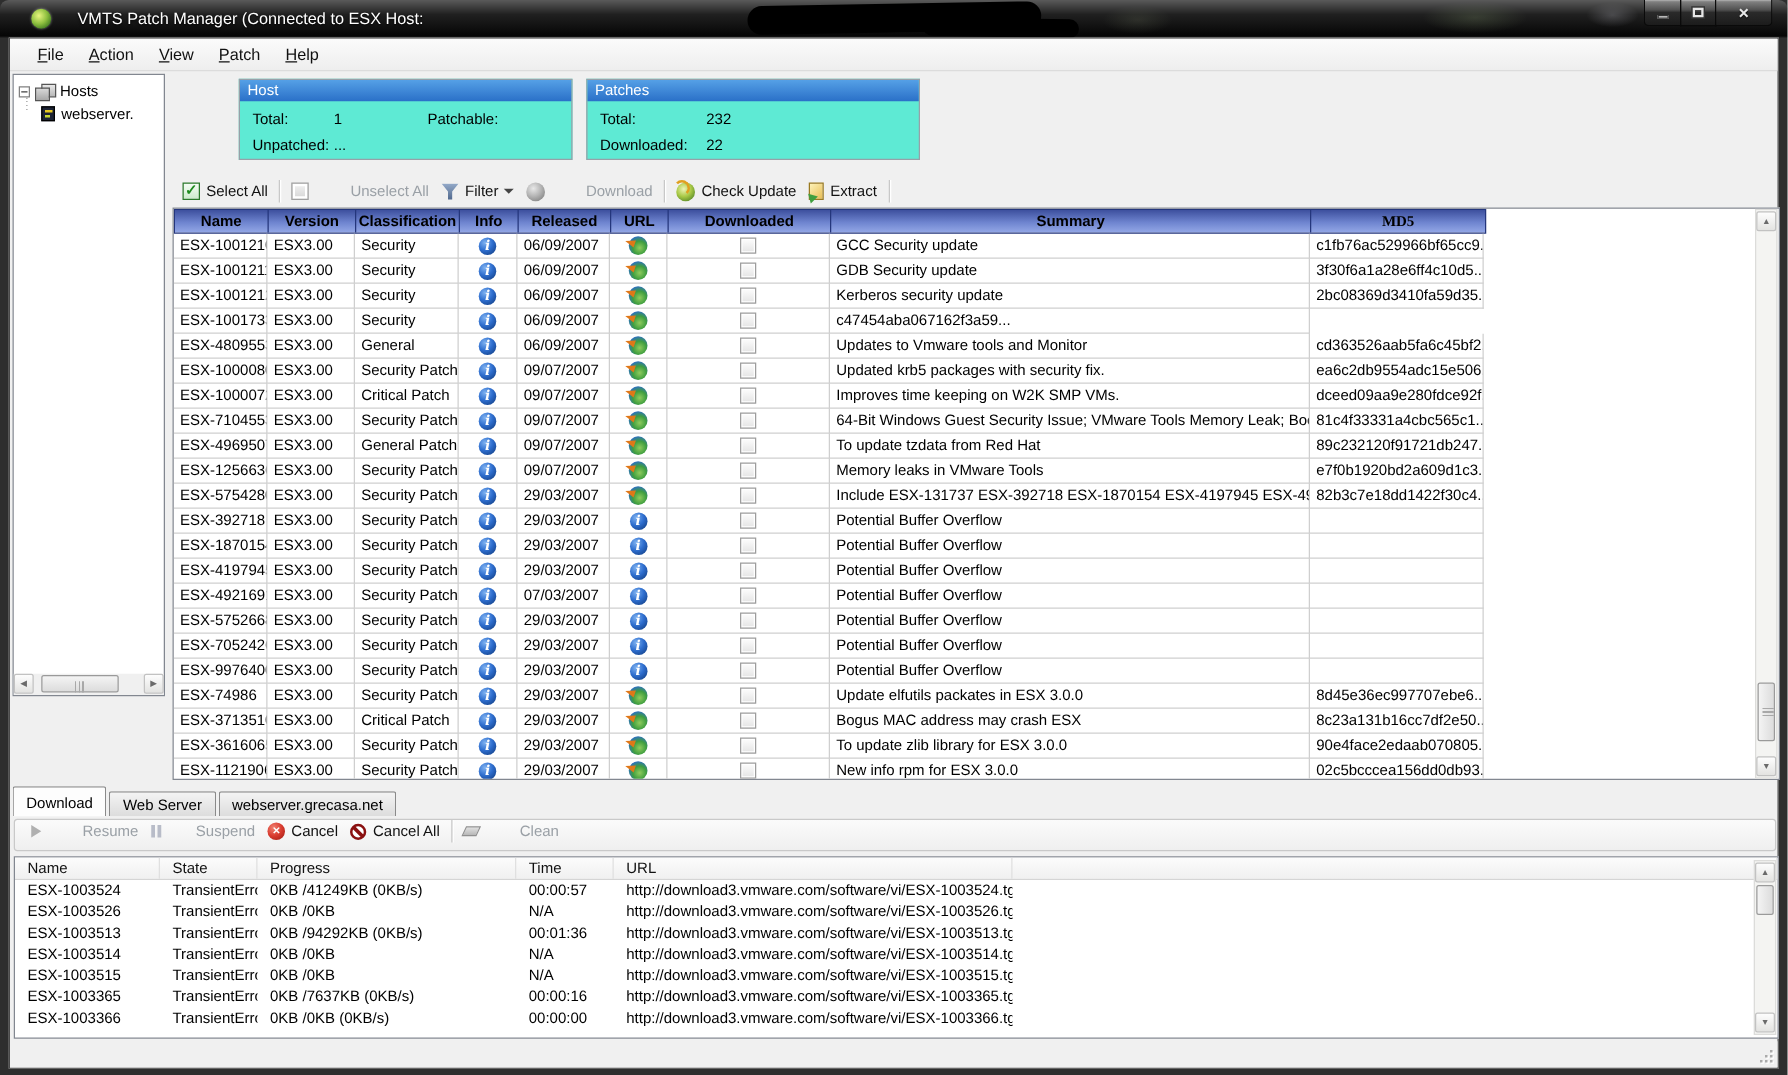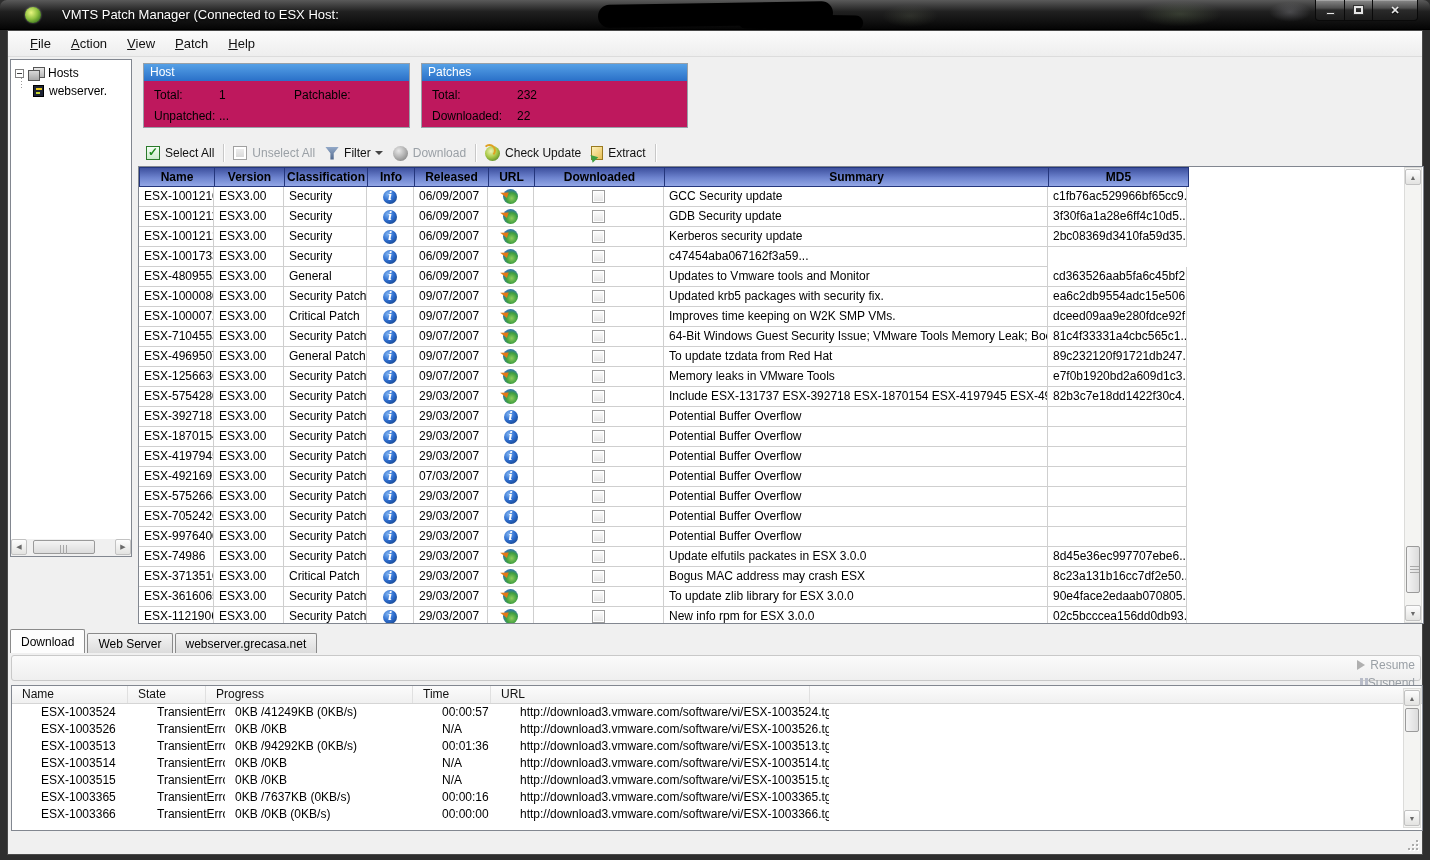--- a/index.html
+++ b/index.html
@@ -62,31 +62,31 @@
     background:linear-gradient(#e8e8e8,#b8b8b8);border:1px solid #555;}
   .hosts-icon::after{content:"";position:absolute;left:0;top:3px;width:10px;height:9px;
     background:linear-gradient(#d8d8d8,#a8a8a8);border:1px solid #555;}
   .server-icon{width:11px;height:12px;background:#1d2335;border:1px solid #000;position:relative;margin-right:5px;}
   .server-icon::before{content:"";position:absolute;left:2px;top:2px;width:6px;height:2px;background:#e8c820;}
   .server-icon::after{content:"";position:absolute;left:2px;top:6px;width:4px;height:2px;background:#c8d830;}
   .tree-dots{position:absolute;left:10px;top:18px;width:1px;height:10px;
     background:repeating-linear-gradient(#999 0 1px,transparent 1px 3px);}
 
   
-  .groupbox{position:absolute;background:#be185d;border:1px solid #98a0a8;}
+  .groupbox{position:absolute;background:#5eead4;border:1px solid #98a0a8;margin-left:48px;}
   .groupbox .gb-head{height:17px;background:linear-gradient(#55a0e6,#2a70c8);
     color:#fff;font-size:12px;padding:1px 0 0 6px;}
   .gb-row{position:absolute;font-size:12px;color:#000;white-space:nowrap;}
   .g-host{left:135px;top:32px;width:267px;height:65px;}
   .g-patches{left:413px;top:32px;width:267px;height:65px;}
 
   
   .toolbar{position:absolute;left:133px;top:110px;height:24px;display:flex;align-items:center;font-size:12px;}
   .tb-btn{display:flex;align-items:center;padding:2px 5px;color:#111;white-space:nowrap;}
-  .tb-btn.disabled{color:#9aa0a6;}
+  .tb-btn.disabled{color:#9aa0a6;gap:28px;}
   .tb-sep{width:1px;height:18px;background:#c8c8c8;margin:0 4px;box-shadow:1px 0 0 #fff;}
   .ico{display:inline-block;margin-right:5px;}
   .selectall-icon{width:14px;height:14px;border:1px solid #2a7a2a;
     background:linear-gradient(#f4fcf4,#cdeccd);position:relative;}
   .selectall-icon .g{position:absolute;left:1px;top:-2px;color:#1d8a1d;font-weight:bold;font-size:12px;}
   .unselect-icon{width:14px;height:14px;border:1px solid #a0a0a0;
     background:linear-gradient(#f2f2f2,#d5d5d5);box-shadow:inset 0 0 0 2px #fff;}
   .funnel-icon{width:14px;height:13px;background:linear-gradient(#93a9c8,#4f678c);
     clip-path:polygon(0 0,100% 0,62% 52%,62% 100%,38% 100%,38% 52%);}
   .caret-down{width:0;height:0;border-left:4px solid transparent;border-right:4px solid transparent;
@@ -104,21 +104,21 @@
     border-bottom:7px solid #3f9f3f;transform:rotate(-45deg);}
 
   
   .ptable{position:absolute;left:130px;top:135px;width:1286px;height:458px;
     background:#fff;border:1px solid #828790;overflow:hidden;}
   .thead{display:grid;grid-template-columns:75px 70px 83px 47px 74px 46px 130px 384px 139px;
     width:1050px;height:20px;border:1px solid #24367c;
     background:linear-gradient(180deg,#3d509e,#6e84cf 55%,#93a7e6);}
   .hcell{font-size:12px;font-weight:bold;color:#000;text-align:center;line-height:18px;
     border-right:1px solid #24367c;overflow:hidden;white-space:nowrap;}
-  .hcell:last-child{border-right:none;}
+  .hcell:last-child{border-right:none;font-family:Liberation Serif, serif;}
   .trow{display:grid;grid-template-columns:75px 70px 83px 47px 74px 46px 130px 384px 139px;
     width:1049px;height:20px;}
   .cell{font-size:12px;color:#000;line-height:19px;padding:0 5px;white-space:nowrap;overflow:hidden;
     border-right:1px solid #cfcfcf;border-bottom:1px solid #cfcfcf;}
   .cell.center{display:flex;align-items:center;justify-content:center;padding:0;}
   .info-icon{width:14px;height:14px;border-radius:50%;text-align:center;
     background:radial-gradient(circle at 35% 30%, #7fb2f0, #2f6fd0 45%, #123f86 90%);
     color:#fff;font:bold italic 11px "DejaVu Serif",serif;line-height:14px;}
   .globe-icon{width:15px;height:15px;border-radius:50%;position:relative;
     background:radial-gradient(circle at 58% 62%, #8ecc5c, #3f9e3f 42%, #2e73b8 72%, #1d4f8a);}
@@ -148,41 +148,41 @@
   
   .tabs{position:absolute;left:2px;top:598px;height:24px;display:flex;align-items:flex-end;}
   .tab{font-size:12px;color:#000;padding:3px 10px 3px 10px;margin-right:2px;
     background:linear-gradient(#f4f4f4,#dcdcdc);border:1px solid #8a8a8a;border-bottom:none;
     border-radius:2px 2px 0 0;height:20px;white-space:nowrap;}
   .tab.active{background:#fdfdfd;height:24px;padding-top:5px;z-index:2;}
 
   
   .dl-toolbar{position:absolute;left:3px;top:624px;width:1410px;height:26px;
     border:1px solid #c9c9c9;border-radius:3px;background:linear-gradient(#fbfbfb,#efefef);
-    display:flex;align-items:flex-end;padding-left:8px;font-size:12px;flex-direction:column;}
+    display:flex;align-items:flex-start;padding-left:8px;font-size:12px;}
   .play-icon{width:0;height:0;border-left:8px solid #b0b0b0;border-top:5px solid transparent;
     border-bottom:5px solid transparent;}
   .pause-icon{width:3px;height:10px;background:#b8bcc8;box-shadow:5px 0 0 #b8bcc8;margin-right:5px;}
   .cancel-icon{width:14px;height:14px;border-radius:50%;
     background:radial-gradient(circle at 35% 30%, #f08070, #d83a2e 50%, #9a1a10);
     color:#fff;font-size:8px;font-weight:bold;text-align:center;line-height:14px;}
   .cancelall-icon{width:13px;height:13px;border-radius:50%;border:2px solid #8a1010;
     background:#fff;position:relative;}
   .cancelall-icon::after{content:"";position:absolute;left:-1px;top:3px;width:11px;height:3px;
     background:#8a1010;transform:rotate(45deg);}
   .clean-icon{width:12px;height:8px;background:linear-gradient(#e0e0e0,#b8b8b8);
     border:1px solid #909090;transform:skewX(-25deg);}
 
   
   .dltable{position:absolute;left:3px;top:654px;width:1412px;height:146px;
     background:#fff;border:1px solid #828790;overflow:hidden;}
   .dl-head{display:grid;grid-template-columns:116px 78px 207px 78px 319px 1fr;height:18px;
     background:linear-gradient(#fcfcfc,#f0f0f0);border-bottom:1px solid #d5d5d5;}
   .dl-hcell{font-size:12px;color:#111;padding:1px 0 0 10px;border-right:1px solid #e0e0e0;white-space:nowrap;}
-  .dl-row{display:grid;grid-template-columns:116px 78px 207px 78px 319px 1fr;height:17px;padding-left:19px;}
+  .dl-row{display:grid;grid-template-columns:116px 78px 207px 78px 319px 1fr;height:17px;}
   .dl-cell{font-size:12px;color:#000;padding:1px 0 0 10px;white-space:nowrap;overflow:hidden;}
 
   
   .statusbar{position:absolute;left:0px;top:802px;width:1414px;height:21px;background:#f0f0f0;}
   .grip{position:absolute;right:3px;bottom:3px;width:13px;height:13px;}
   .grip i{position:absolute;width:2px;height:2px;background:#aaa;box-shadow:1px 1px 0 #fff;}
   .grip i:nth-child(1){right:1px;bottom:1px;} .grip i:nth-child(2){right:5px;bottom:1px;}
   .grip i:nth-child(3){right:9px;bottom:1px;} .grip i:nth-child(4){right:1px;bottom:5px;}
   .grip i:nth-child(5){right:5px;bottom:5px;} .grip i:nth-child(6){right:1px;bottom:9px;}
 </style>

